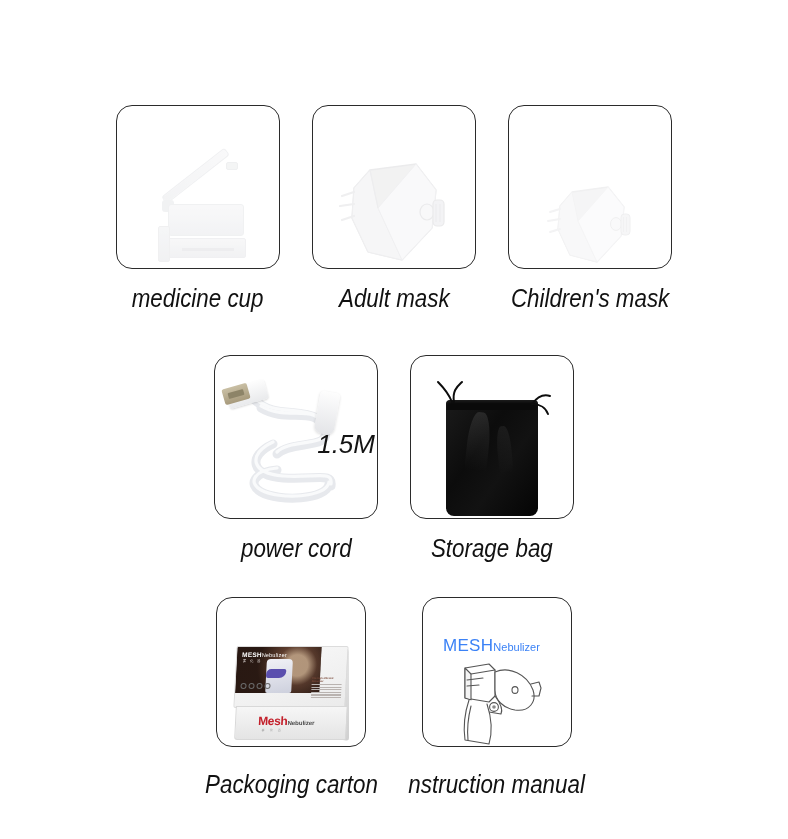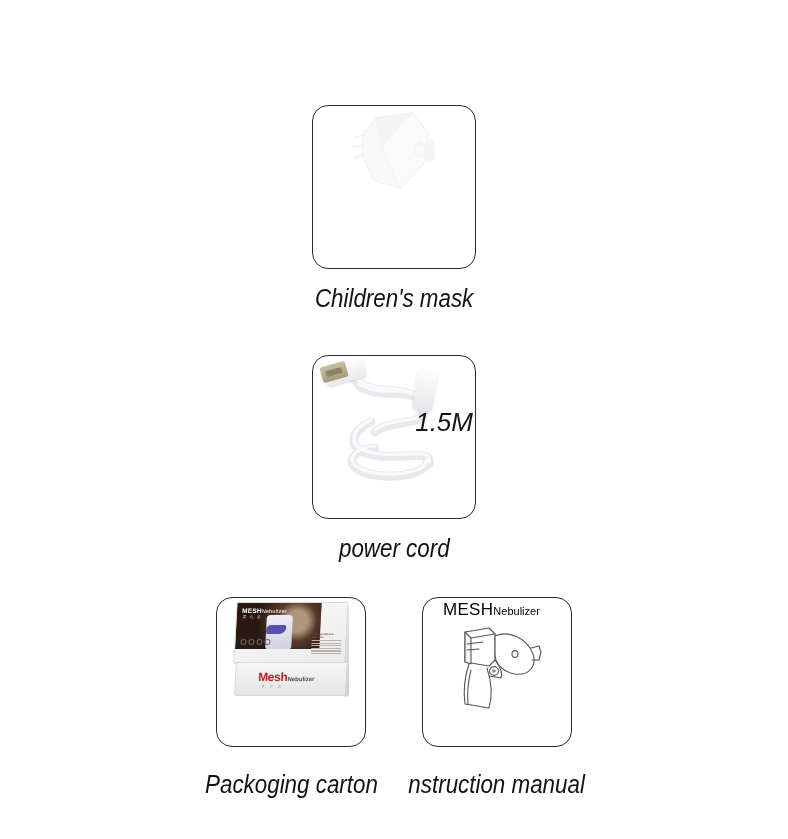--- a/index.html
+++ b/index.html
@@ -93,21 +93,21 @@
     color: #111111;
     white-space: nowrap;
     transform: scaleX(0.86);
   }
   .label-3 { margin-top: 22px; }
 
   .stage {
     position: absolute;
     inset: 0;
     display: flex;
-    align-items: flex-start;
+    align-items: flex-end;
     justify-content: center;
   }
 
   
   .host-wrap { position: relative; width: 118px; height: 126px; }
   .host-glow {
     position: absolute; left: -18px; top: -10px;
     width: 150px; height: 150px;
     background: radial-gradient(ellipse at 45% 45%, #f2f2f4 0%, #fafafa 55%, #ffffff 78%);
   }
@@ -456,37 +456,73 @@
     background: linear-gradient(180deg,#e6e6e6,#d0d0d0);
     transform: skewY(9deg);
     border-radius: 0 3px 3px 0;
   }
 
   
   .man-wrap { position: relative; width: 120px; height: 112px; }
   .man-brand {
     position: absolute; left: 6px; top: 2px;
     white-space: nowrap;
-    color: #000000;
+    color: #3b82f6;
     font-family: "Liberation Sans", sans-serif;
   }
   .man-brand b { font-size: 17px; font-weight: 400; letter-spacing: .3px; }
   .man-brand span { font-size: 11px; }
   .man-wrap svg { position: absolute; left: 8px; top: 26px; width: 104px; height: 86px; }
 </style>
 </head>
 <body>
 
 <div class="page">
 
 
   <div class="row row-1">
 
 
-
+    <div class="cell">
+      <div class="card">
+        <div class="stage">
+          <div class="cup-wrap">
+            <div class="cup-arm"></div>
+            <div class="cup-arm-tip"></div>
+            <div class="cup-hinge"></div>
+            <div class="cup-body"></div>
+            <div class="cup-base"></div>
+            <div class="cup-base-line"></div>
+            <div class="cup-stem"></div>
+          </div>
+        </div>
+      </div>
+      <div class="label">medicine cup</div>
+    </div>
+
+    <div class="cell">
+      <div class="card">
+        <div class="stage">
+          <div class="mask-wrap mask-adult">
+            <svg viewBox="0 0 124 112">
+              <path d="M38 14 L84 8 L104 34 L100 72 L70 104 L36 96 L20 62 L22 32 Z" fill="#d8d8da" stroke="#c4c4c8" stroke-width="1.4"></path>
+              <path d="M38 14 L46 52 L70 104 L36 96 L20 62 L22 32 Z" fill="#e4e4e7" stroke="#cfcfd3" stroke-width="1"></path>
+              <path d="M84 8 L104 34 L100 72 L70 104 L46 52 Z" fill="#ededf0" stroke="#d4d4d8" stroke-width="1"></path>
+              <ellipse cx="95" cy="56" rx="7" ry="8" fill="#e9e9ec" stroke="#c2c2c6" stroke-width="1.2"></ellipse>
+              <rect x="101" y="44" width="11" height="26" rx="4" fill="#dcdce0" stroke="#c2c2c6" stroke-width="1.2"></rect>
+              <line x1="104" y1="48" x2="104" y2="66" stroke="#c6c6ca" stroke-width="1"></line>
+              <line x1="108" y1="48" x2="108" y2="66" stroke="#c6c6ca" stroke-width="1"></line>
+              <path d="M22 36 L10 40 M22 48 L8 50 M22 60 L10 64" stroke="#cfcfd3" stroke-width="2.2" stroke-linecap="round"></path>
+              <path d="M38 14 L46 52" stroke="#cacace" stroke-width="1.2"></path>
+            </svg>
+          </div>
+        </div>
+      </div>
+      <div class="label">Adult mask</div>
+    </div>
 
     <div class="cell">
       <div class="card">
         <div class="stage">
           <div class="mask-wrap mask-child">
             <svg viewBox="0 0 96 88">
               <path d="M30 12 L66 7 L82 27 L79 56 L55 82 L28 75 L16 49 L18 26 Z" fill="#d8d8da" stroke="#c4c4c8" stroke-width="1.3"></path>
               <path d="M30 12 L36 41 L55 82 L28 75 L16 49 L18 26 Z" fill="#e5e5e8" stroke="#cfcfd3" stroke-width=".9"></path>
               <path d="M66 7 L82 27 L79 56 L55 82 L36 41 Z" fill="#eeeef1" stroke="#d4d4d8" stroke-width=".9"></path>
               <ellipse cx="74" cy="44" rx="5.5" ry="6.4" fill="#e9e9ec" stroke="#c2c2c6" stroke-width="1"></ellipse>
@@ -527,20 +563,39 @@
             <div class="usb-plug"></div>
             <div class="usb-metal"></div>
             <div class="micro-plug"></div>
             <div class="cord-len">1.5M</div>
           </div>
         </div>
       </div>
       <div class="label">power cord</div>
     </div>
 
+    <div class="cell">
+      <div class="card">
+        <div class="stage">
+          <div class="bag-wrap">
+            <div class="bag-body"></div>
+            <div class="bag-sheen"></div>
+            <div class="bag-sheen2"></div>
+            <div class="bag-top"></div>
+            <svg viewBox="0 0 120 140" fill="none" stroke="#0d0d0d" stroke-width="2" stroke-linecap="round">
+              <path d="M20 24 C16 14, 10 8, 6 4"></path>
+              <path d="M22 24 C20 12, 26 8, 30 4"></path>
+              <path d="M100 26 C106 18, 112 16, 118 18"></path>
+              <path d="M100 26 C108 26, 114 30, 116 36"></path>
+            </svg>
+          </div>
+        </div>
+      </div>
+      <div class="label">Storage bag</div>
+    </div>
   </div>
 
   <div class="row row-3">
 
     <div class="cell">
       <div class="card card-3">
         <div class="stage">
           <div class="box-wrap">
             <div class="box-side"></div>
             <div class="box-top">

